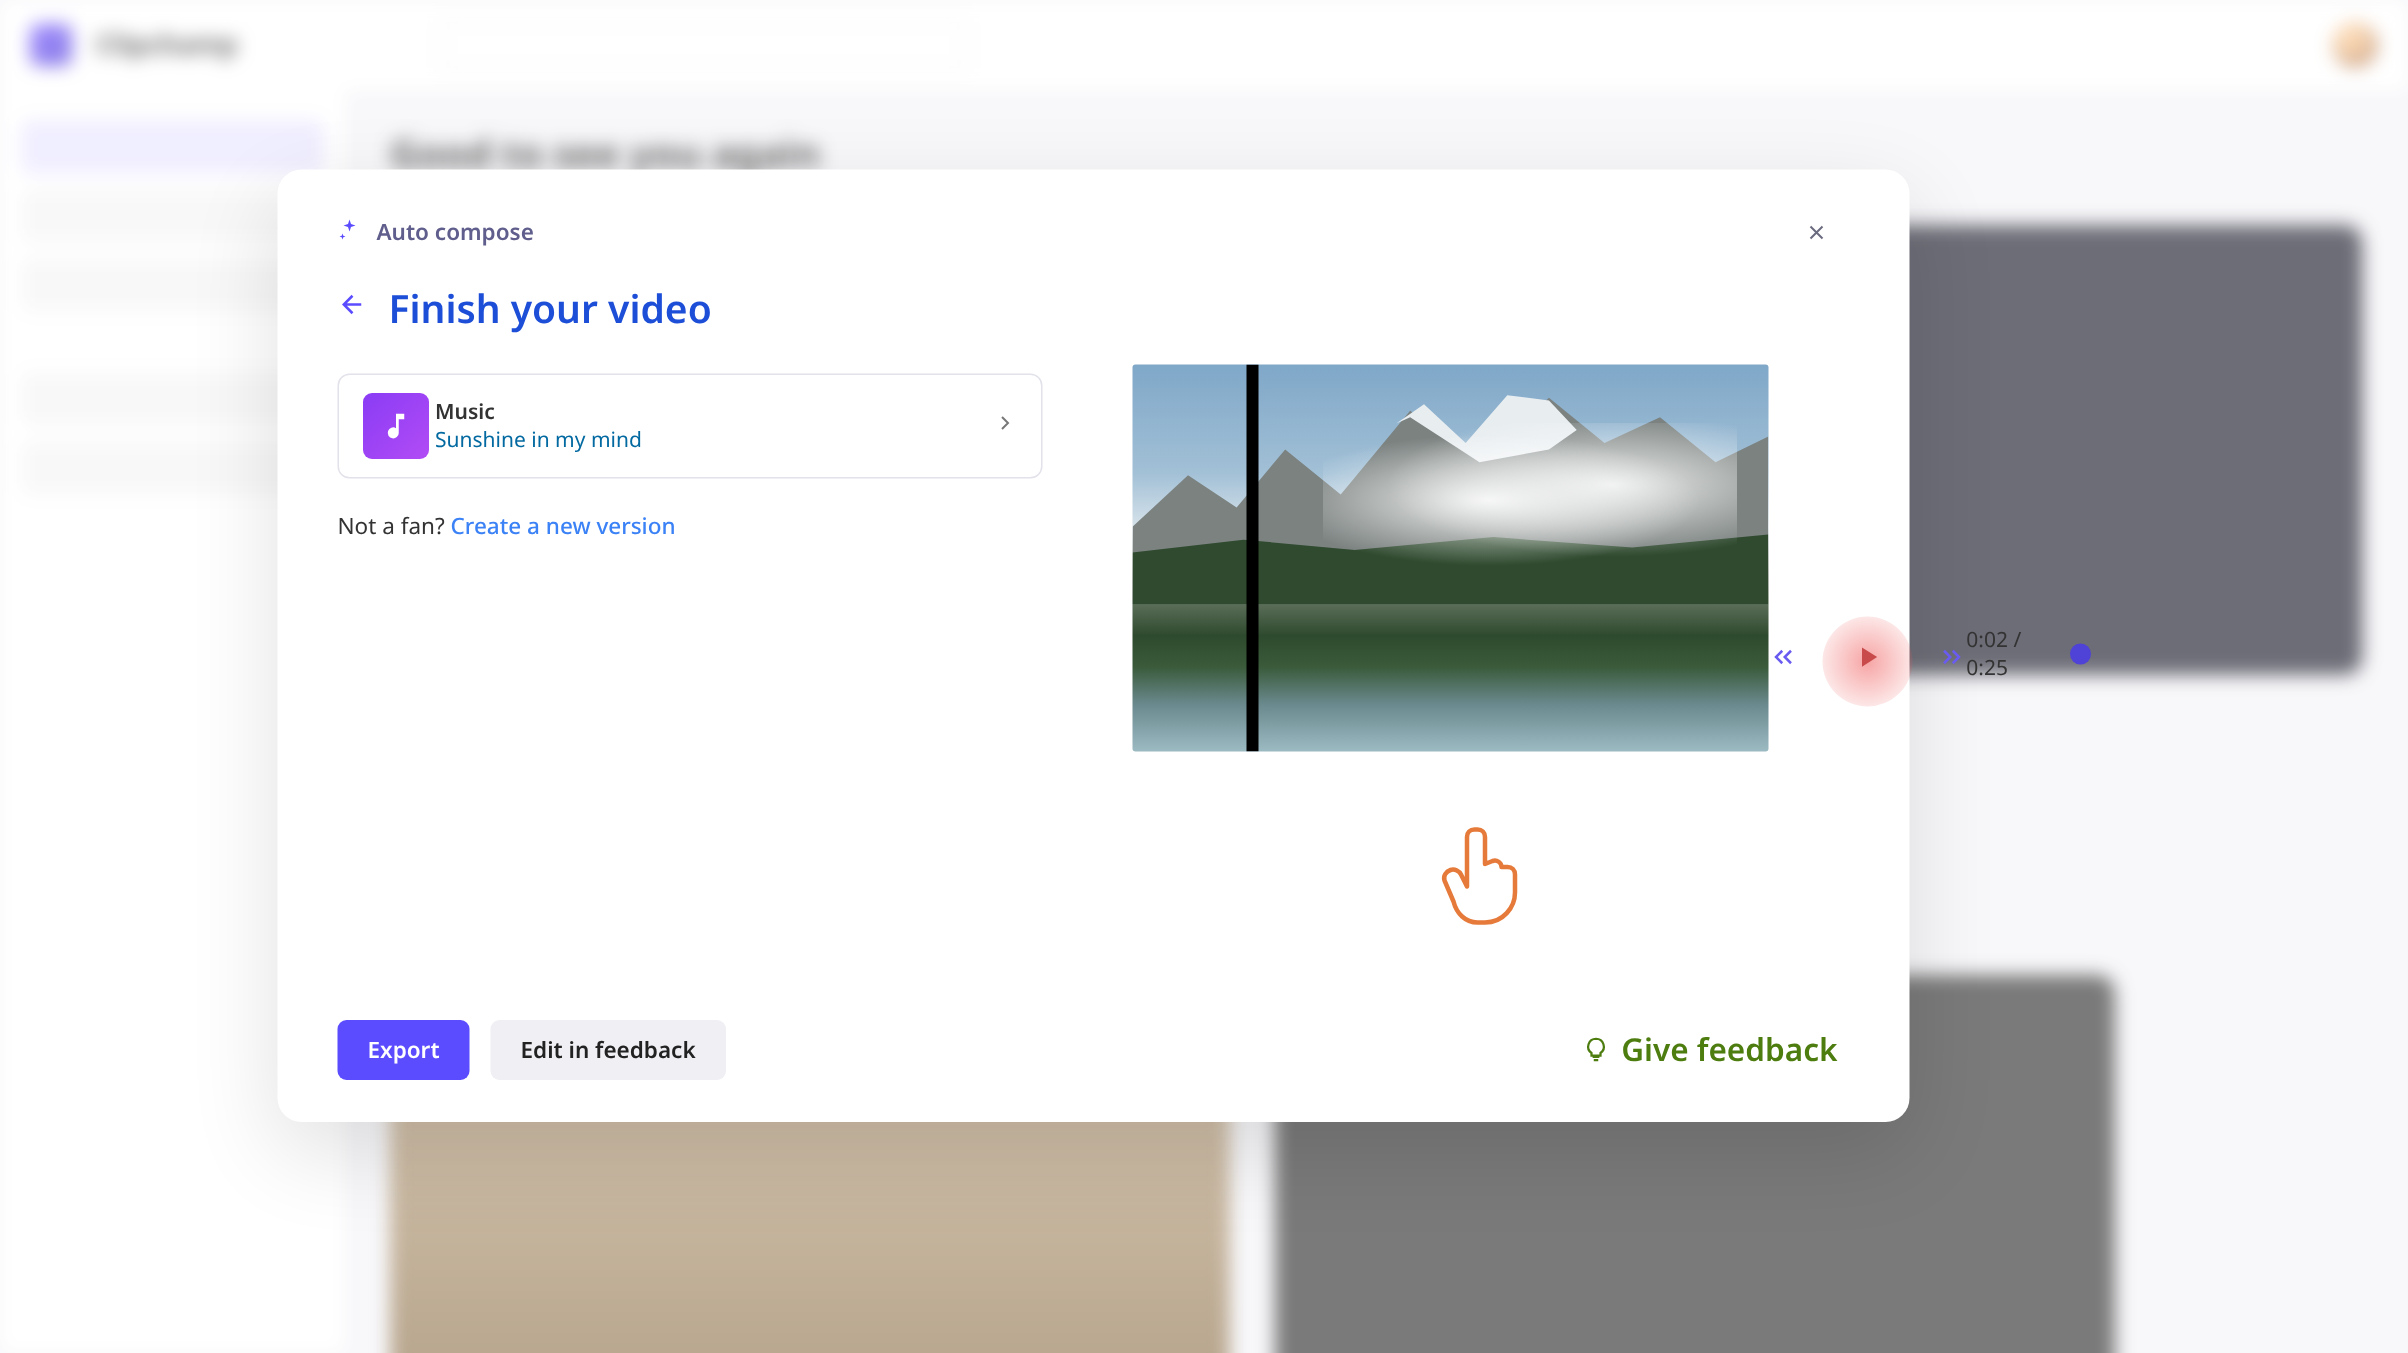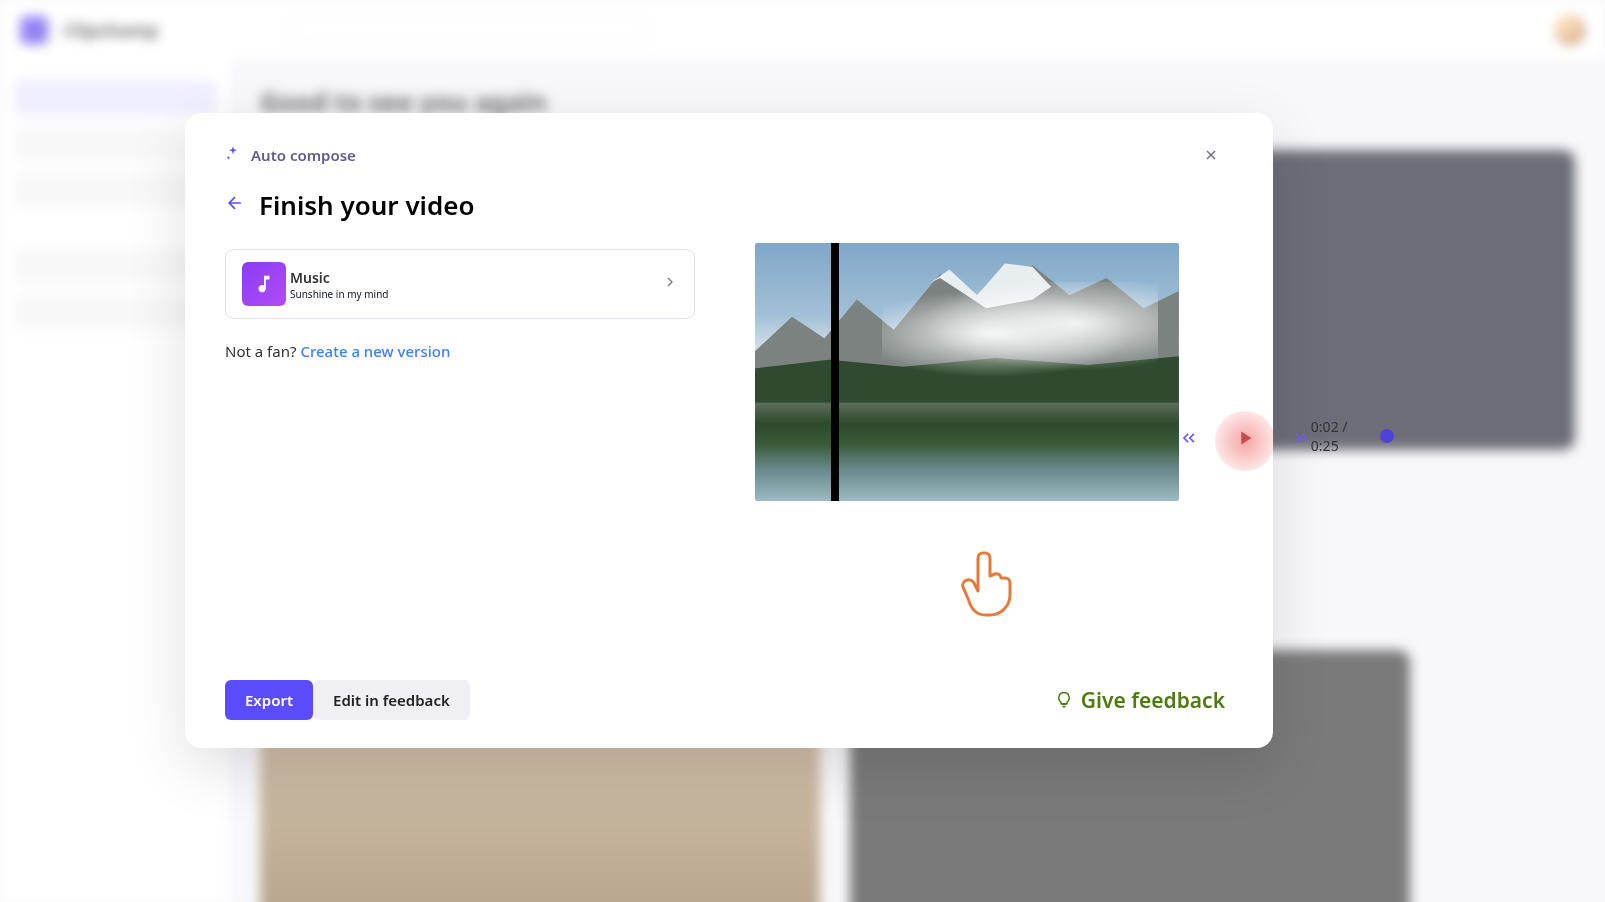--- a/index.html
+++ b/index.html
@@ -66,33 +66,33 @@
     margin-left: auto; width: 28px; height: 28px; display:flex; align-items:center; justify-content:center;
     color: #6b6b80; cursor: pointer; border-radius: 4px;
   }
 
   .modal .content {
     margin-top: 18px; display: flex; gap: 60px; flex: 1;
   }
   .left { flex: 0 0 470px; display:flex; flex-direction:column; }
   .title-row { display: flex; align-items: center; gap: 14px; margin-bottom: 26px; }
   .back-arrow { color: #5b4cff; cursor:pointer; }
-  .title { font-size: 26px; font-weight: 600; color: #000000; }
+  .title { font-size: 26px; font-weight: 600; color: #1d4ed8; }
 
   .music-card {
     border: 1px solid #e2e2ea; border-radius: 8px; padding: 12px 16px;
     display: flex; align-items: center; gap: 4px; cursor:pointer;
   }
   .music-icon {
     width: 44px; height: 44px; border-radius: 6px;
     background: linear-gradient(135deg,#8a3cf5,#b24cf5);
     display:flex; align-items:center; justify-content:center; color:#fff;
   }
   .music-text .ml { font-size: 14px; font-weight:600; color:#333; }
-  .music-text .ms { font-size: 10px; color:#0f172a; }
+  .music-text .ms { font-size: 14px; color:#0369a1; }
   .music-card .chev { margin-left:auto; color:#777; }
 
   .regen { margin-top: 22px; font-size: 15px; color:#333; }
   .regen a { color: #3b82f6; text-decoration:none; font-weight:500; cursor:pointer;}
 
   .right { flex: 1; display:flex; flex-direction:row;}
   .preview {
     width: 458px; height: 258px; border-radius: 2px; overflow:hidden; position:relative;
     margin-top: 56px;
     background: linear-gradient(to bottom,
@@ -135,21 +135,21 @@
   .scrub .fill {
     position:absolute; left:0; top:0; bottom:0; width:9%;
     background: linear-gradient(90deg,#8a3cf5,#5b4cff); border-radius:2px;
   }
   .scrub .knob {
     position:absolute; top:50%; left:9%; transform:translate(-50%,-50%);
     width:14px; height:14px; border-radius:50%; background:#4f42d6;
   }
 
   .footer {
-    display:flex; align-items:center; margin-top:auto;
+    display:flex; align-items:center; gap:14px; margin-top:auto;
   }
   .btn {
     border:0; border-radius:6px; padding:10px 20px; font-size:15px; cursor:pointer; font-family:inherit;
   }
   .btn-primary { background:#5b4cff; color:#fff; font-weight:600;}
   .btn-secondary { background:#efeff4; color:#222; font-weight:600;}
   .feedback {
     margin-left:auto; color:#4d7c0f; font-weight:600; font-size:21px;
     display:inline-flex; align-items:center; gap:8px; cursor:pointer;
   }

